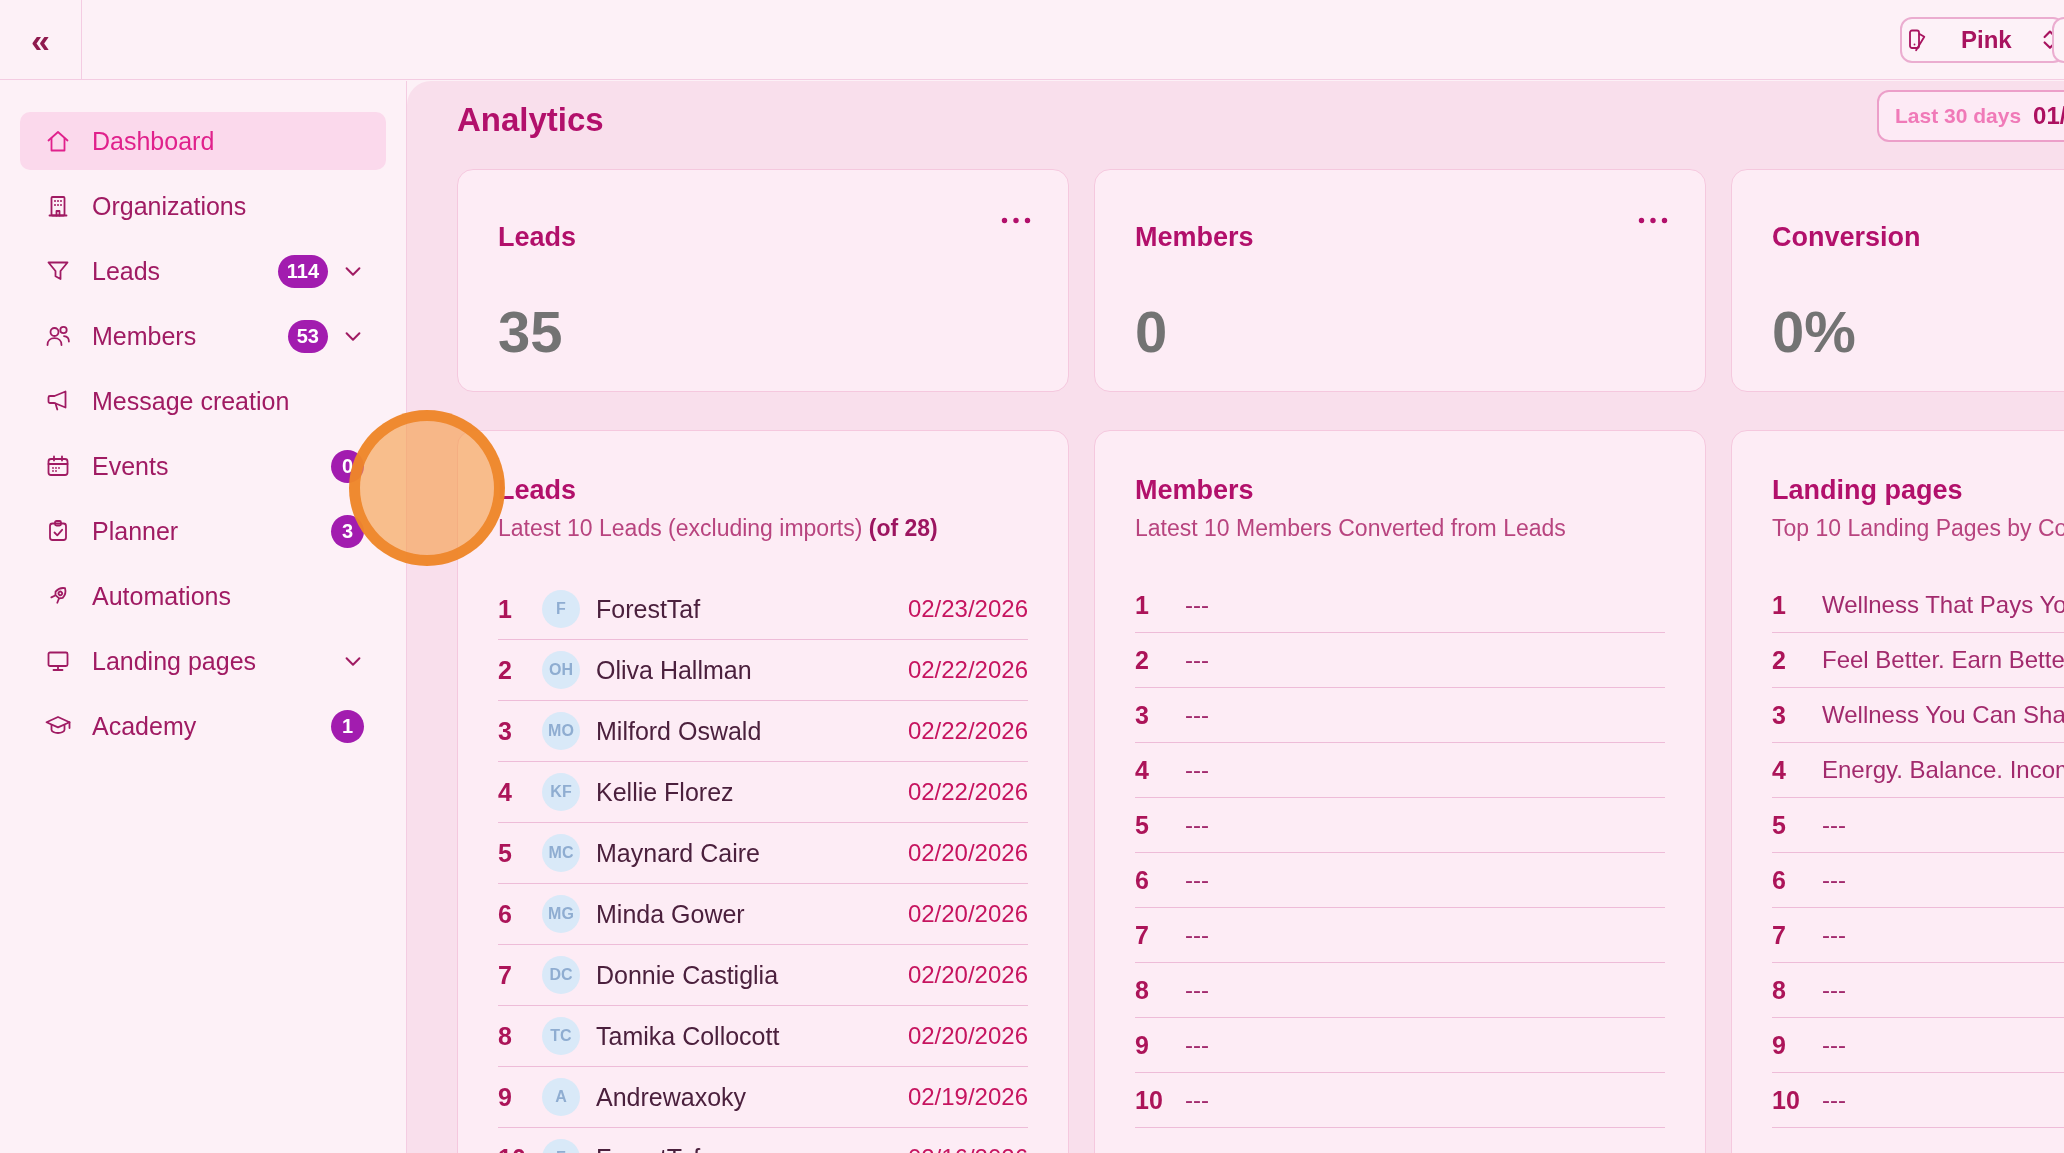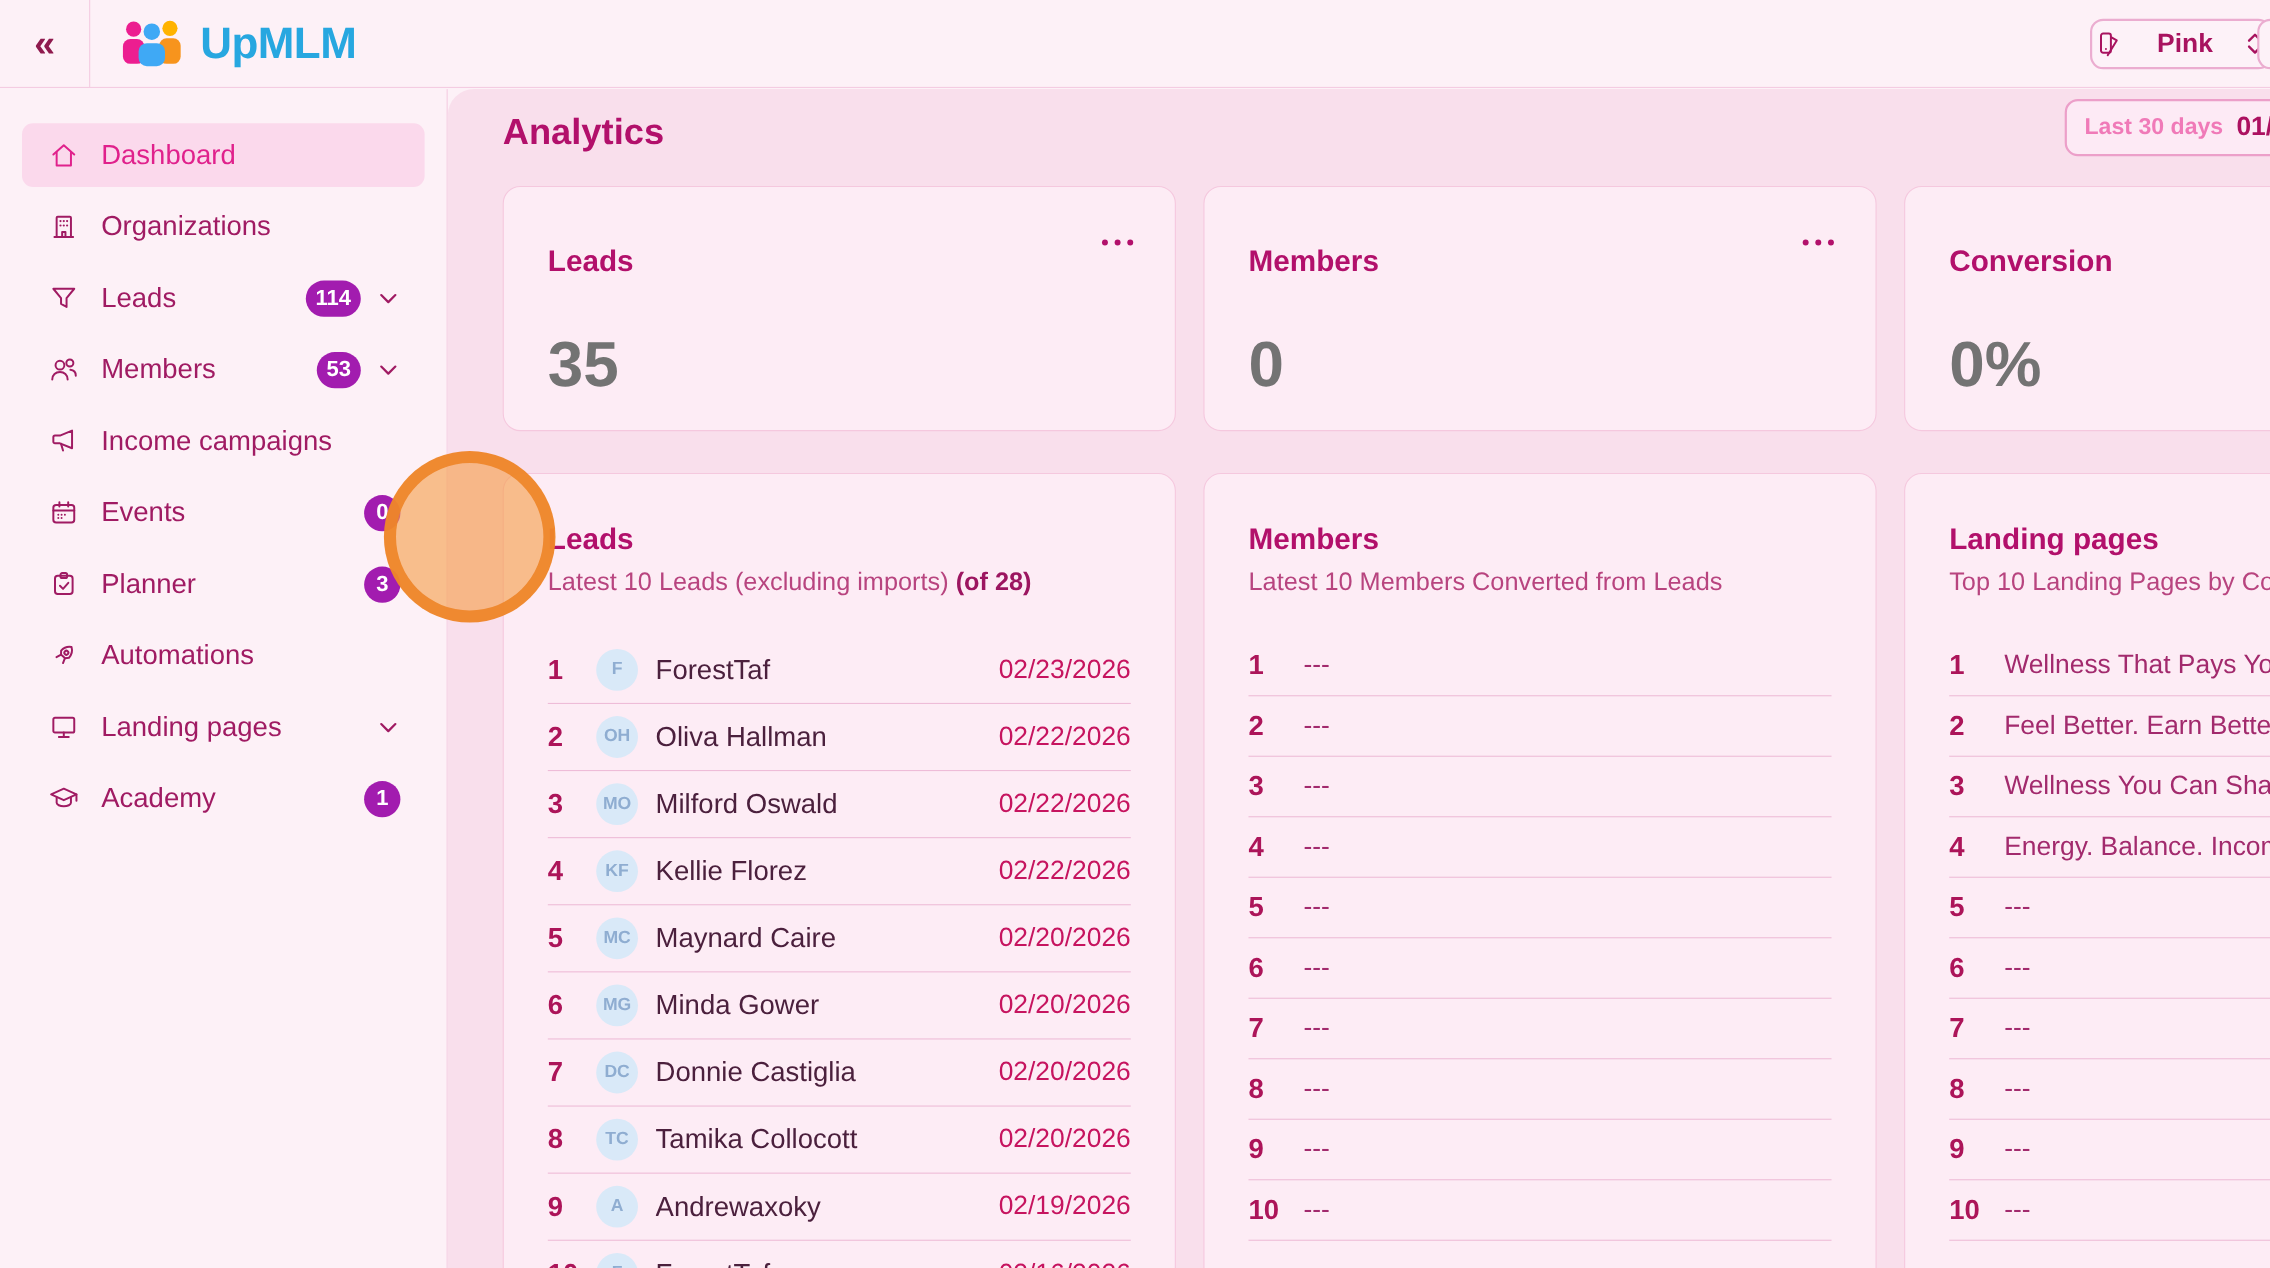--- a/index.html
+++ b/index.html
@@ -113,33 +113,20 @@
     border-radius:50%; border:11px solid rgba(238,132,40,0.92);
     background:rgba(246,158,74,0.62); z-index:60; pointer-events:none;
   }
 </style>
 </head>
 <body>
 
 <header class="topbar">
   <div class="collapse-btn">
     <span>«</span>
-  </div>
-  <div class="brand">
-    <span class="brand-icon">
-        <svg viewBox="0 0 40 32">
-          <circle cx="9" cy="7" r="4.6" fill="#ec1e90"></circle>
-          <rect x="2.5" y="13" width="13" height="15" rx="4.5" fill="#ec1e90"></rect>
-          <circle cx="31" cy="6.5" r="4.6" fill="#ffb300"></circle>
-          <rect x="24.5" y="12.5" width="13" height="15.5" rx="4.5" fill="#f7941d"></rect>
-          <circle cx="20" cy="8.5" r="5" fill="#3fa9f5"></circle>
-          <rect x="12" y="15.5" width="16" height="14" rx="5" fill="#3fa9f5"></rect>
-        </svg>
-      </span>
-    <span class="brand-text">UpMLM</span>
   </div>
   <div class="theme-btn">
     <span class="palette">
         <svg viewBox="0 0 26 26" fill="none" stroke="currentColor" stroke-width="1.8" stroke-linecap="round" stroke-linejoin="round">
           <rect x="4" y="3.5" width="9" height="17.5" rx="2"></rect>
           <path d="M13.5 7 l4.8 2.8 -8.2 13.4"></path>
           <path d="M8.5 17.5 h0.01"></path>
         </svg>
       </span>
     <span class="theme-label">Pink</span>
@@ -230,21 +217,21 @@
         </span>
       </li>
 
       <li class="nav-item">
         <span class="nav-icon">
           <svg viewBox="0 0 28 28" fill="none" stroke="currentColor" stroke-width="1.8" stroke-linecap="round" stroke-linejoin="round">
             <path d="M21.5 4.5 v16 l-11 -4.5 H6 a1.5 1.5 0 0 1 -1.5 -1.5 v-4 A1.5 1.5 0 0 1 6 9 h4.5 Z"></path>
             <path d="M11.5 16.5 l1.8 6"></path>
           </svg>
         </span>
-        <span class="nav-label">Income campaigns</span>
+        <span class="nav-label">Message creation</span>
         <span class="nav-right">
           
           
         </span>
       </li>
 
       <li class="nav-item">
         <span class="nav-icon">
           <svg viewBox="0 0 28 28" fill="none" stroke="currentColor" stroke-width="1.8" stroke-linecap="round" stroke-linejoin="round">
             <rect x="4.5" y="7" width="19" height="16" rx="2.5"></rect>

